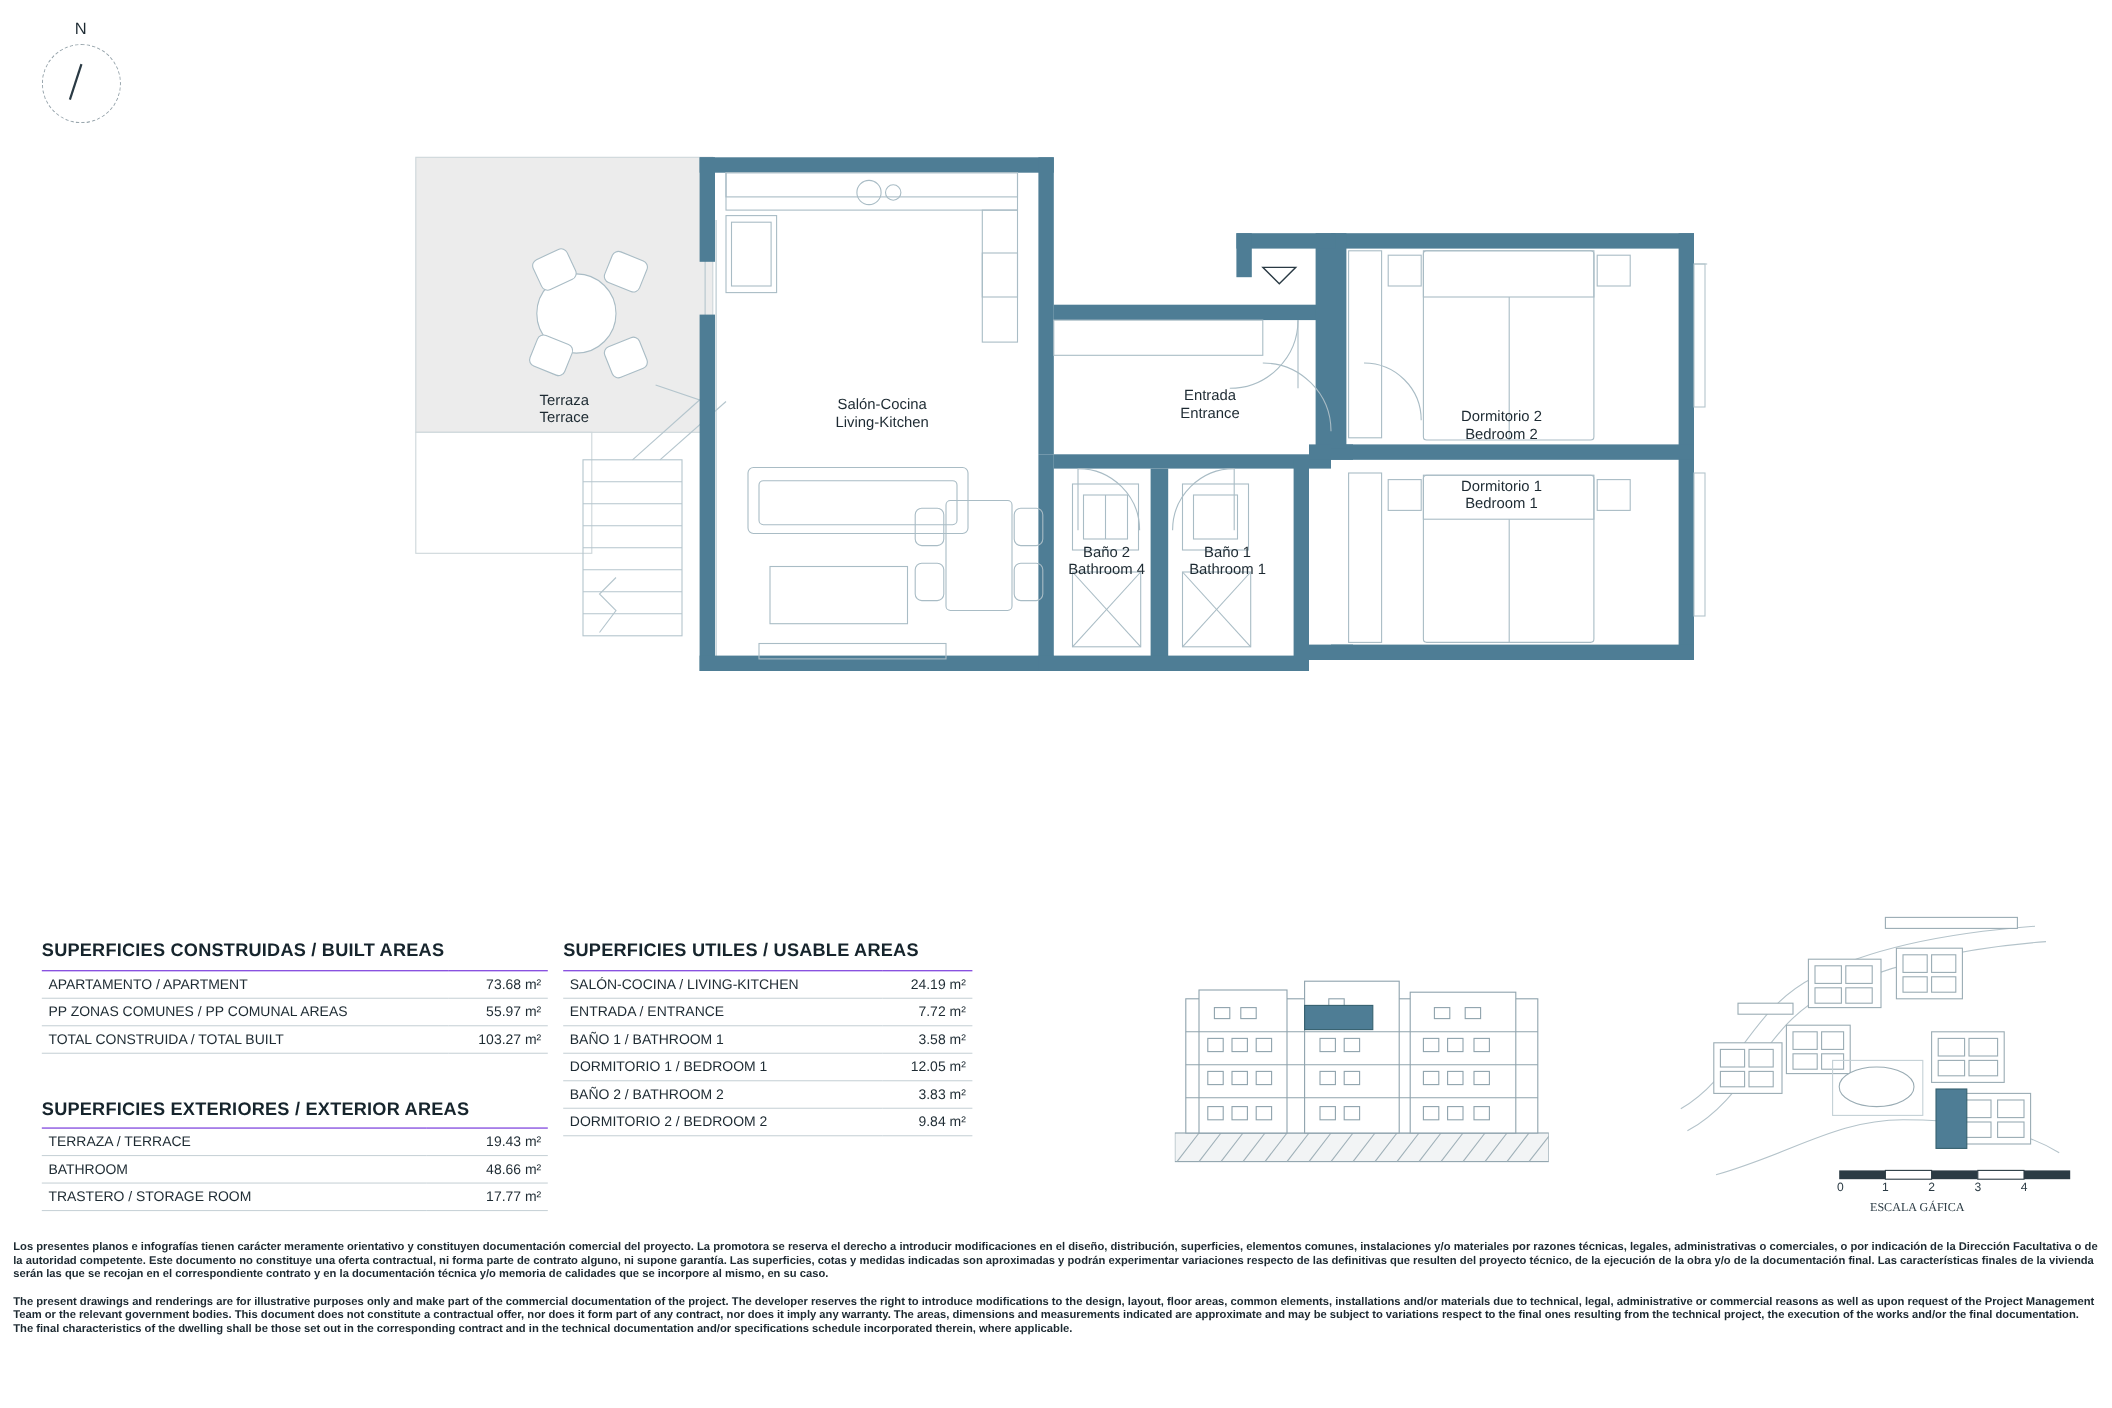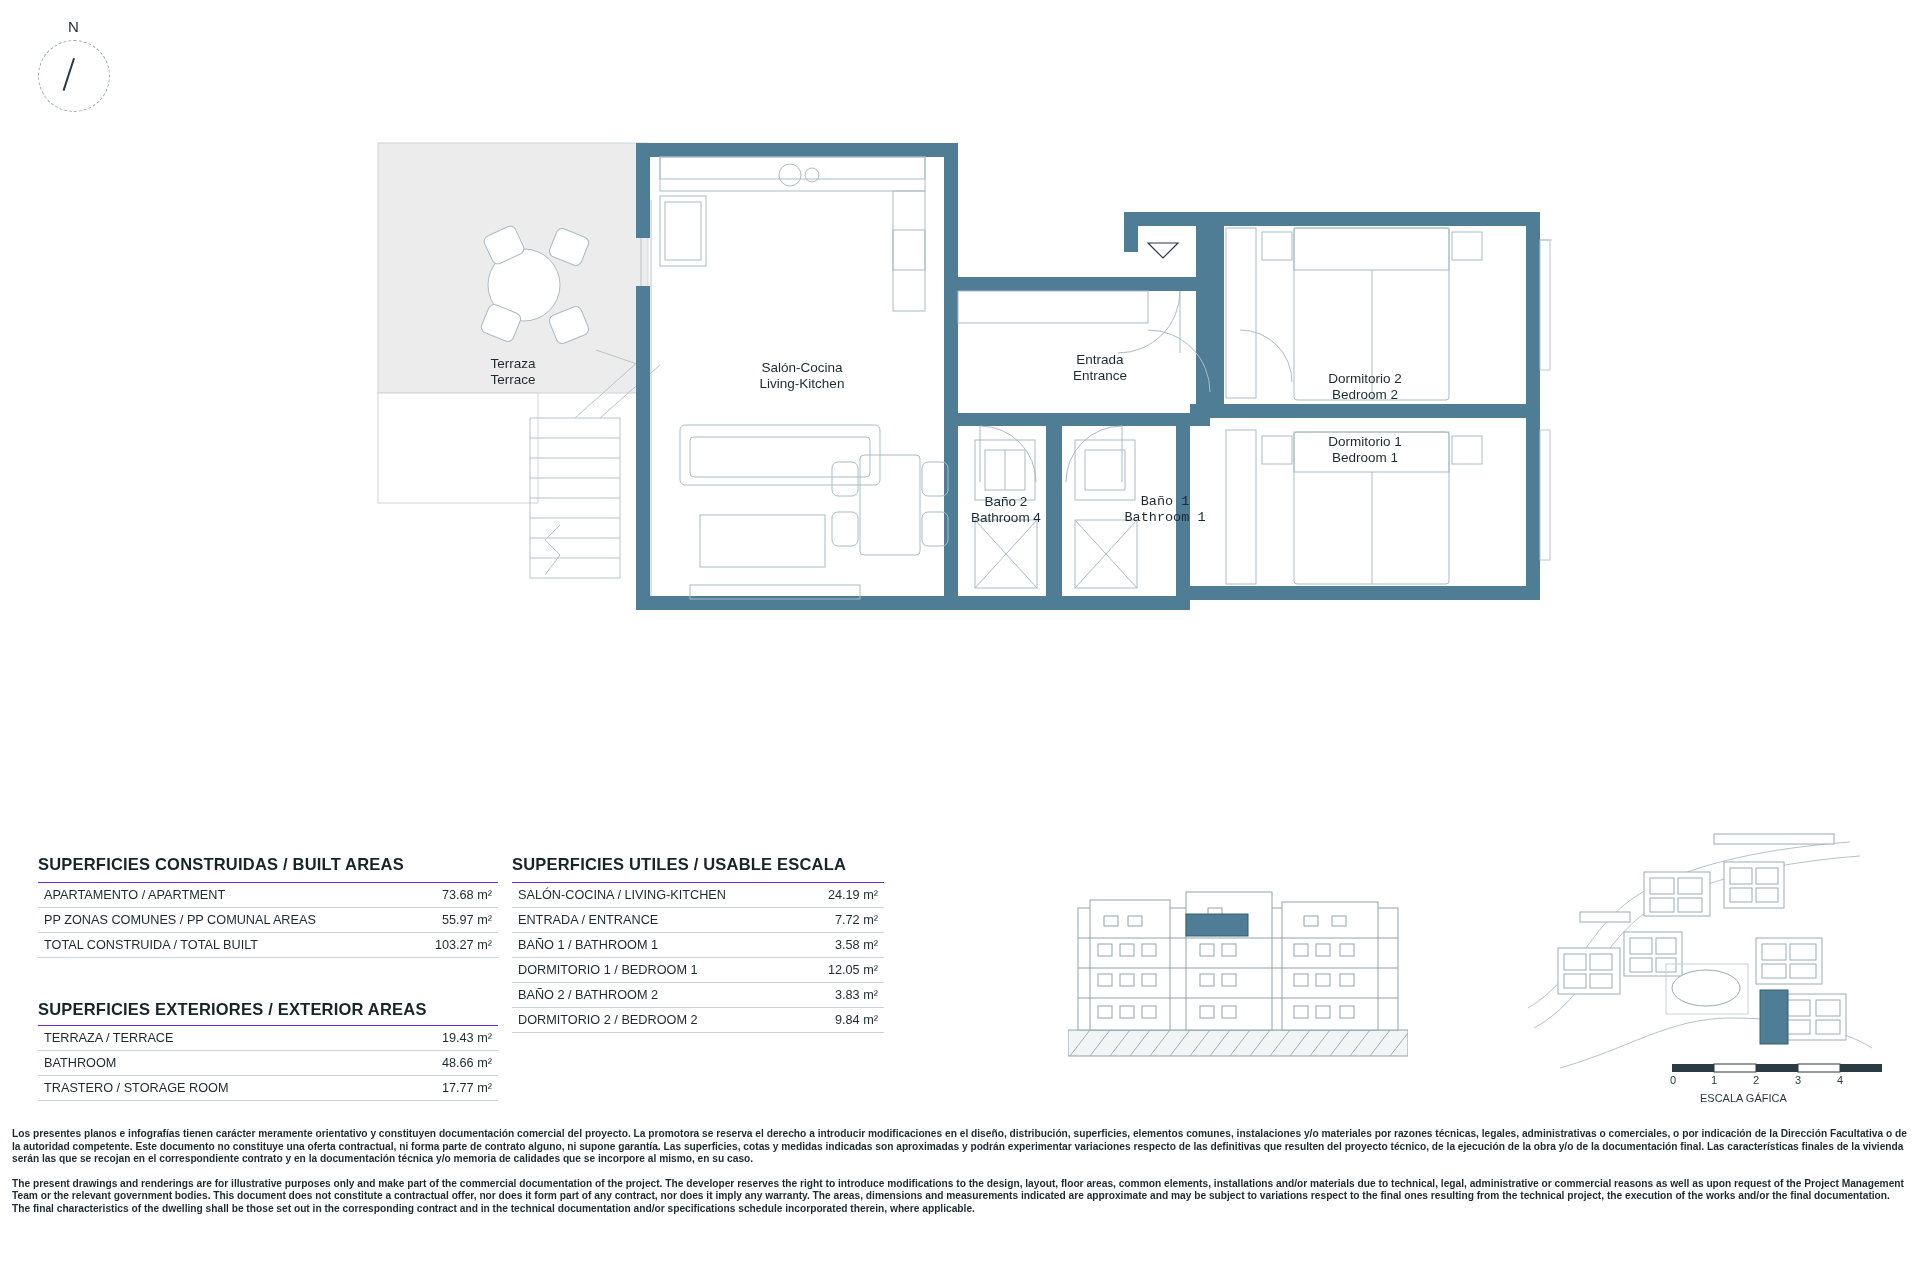--- a/index.html
+++ b/index.html
@@ -236,21 +236,21 @@
     <div class="room-label" style="left:1250px; top:434px; width:230px;">
       <div>Dormitorio 1</div>
       <div>Bedroom 1</div>
     </div>
 
     <div class="room-label" style="left:946px; top:494px; width:120px;">
       <div>Baño 2</div>
       <div>Bathroom 4</div>
     </div>
 
-    <div class="room-label" style="left:1105px; top:494px; width:120px;font-family:Liberation Mono, monospace;">
+    <div class="room-label" style="left:1056px; top:494px; width:120px;">
       <div>Baño 1</div>
       <div>Bathroom 1</div>
     </div>
   </div>
 
   <div id="built-areas">
     <div class="tbl-title main">SUPERFICIES CONSTRUIDAS / BUILT AREAS</div>
     <table class="areas" style="width:100%;">
       <tbody>
           <tr>
@@ -283,21 +283,21 @@
       </tr>
       <tr>
         <td class="name">TRASTERO / STORAGE ROOM</td>
         <td class="val">17.77 m²</td>
       </tr>
     </tbody>
       </table>
   </div>
 
   <div id="usable-areas">
-    <div class="tbl-title main">SUPERFICIES UTILES / USABLE ESCALA</div>
+    <div class="tbl-title main">SUPERFICIES UTILES / USABLE AREAS</div>
     <table class="areas" style="width:100%;">
       <tbody>
           <tr>
         <td class="name">SALÓN-COCINA / LIVING-KITCHEN</td>
         <td class="val">24.19 m²</td>
       </tr>
       <tr>
         <td class="name">ENTRADA / ENTRANCE</td>
         <td class="val">7.72 m²</td>
       </tr>
@@ -456,21 +456,21 @@
         <rect x="170" y="2" width="42" height="8" fill="#2b3b44"></rect>
       </g>
     </svg>
     <div style="position:absolute; left:0; top:12px; width:215px;">
       <span class="scale-txt" style="position:absolute; left:0px;">0</span>
       <span class="scale-txt" style="position:absolute; left:41px;">1</span>
       <span class="scale-txt" style="position:absolute; left:83px;">2</span>
       <span class="scale-txt" style="position:absolute; left:125px;">3</span>
       <span class="scale-txt" style="position:absolute; left:167px;">4</span>
     </div>
-    <div class="scale-txt" style="position:absolute; left:30px; top:30px;">ESCALA GÁFICA</div>
+    <div class="scale-txt" style="position:absolute; left:30px; top:30px;font-family:Liberation Serif, serif;">ESCALA GÁFICA</div>
   </div>
 
   <div id="legal">
     <p class="es">Los presentes planos e infografías tienen carácter meramente orientativo y constituyen documentación comercial del proyecto. La promotora se reserva el derecho a introducir modificaciones en el diseño, distribución, superficies, elementos comunes, instalaciones y/o materiales por razones técnicas, legales, administrativas o comerciales, o por indicación de la Dirección Facultativa o de la autoridad competente. Este documento no constituye una oferta contractual, ni forma parte de contrato alguno, ni supone garantía. Las superficies, cotas y medidas indicadas son aproximadas y podrán experimentar variaciones respecto de las definitivas que resulten del proyecto técnico, de la ejecución de la obra y/o de la documentación final. Las características finales de la vivienda serán las que se recojan en el correspondiente contrato y en la documentación técnica y/o memoria de calidades que se incorpore al mismo, en su caso.</p>
     <p class="en">The present drawings and renderings are for illustrative purposes only and make part of the commercial documentation of the project. The developer reserves the right to introduce modifications to the design, layout, floor areas, common elements, installations and/or materials due to technical, legal, administrative or commercial reasons as well as upon request of the Project Management Team or the relevant government bodies. This document does not constitute a contractual offer, nor does it form part of any contract, nor does it imply any warranty. The areas, dimensions and measurements indicated are approximate and may be subject to variations respect to the final ones resulting from the technical project, the execution of the works and/or the final documentation. The final characteristics of the dwelling shall be those set out in the corresponding contract and in the technical documentation and/or specifications schedule incorporated therein, where applicable.</p>
   </div>
 
 </div>
 
 </body></html>

